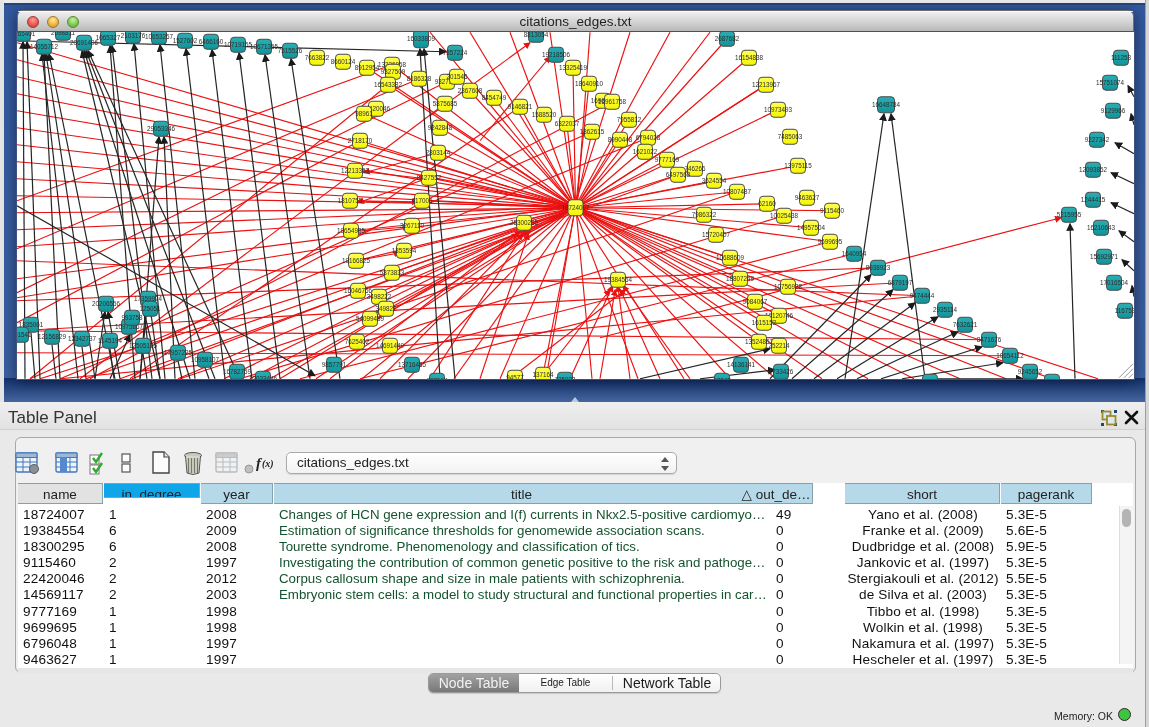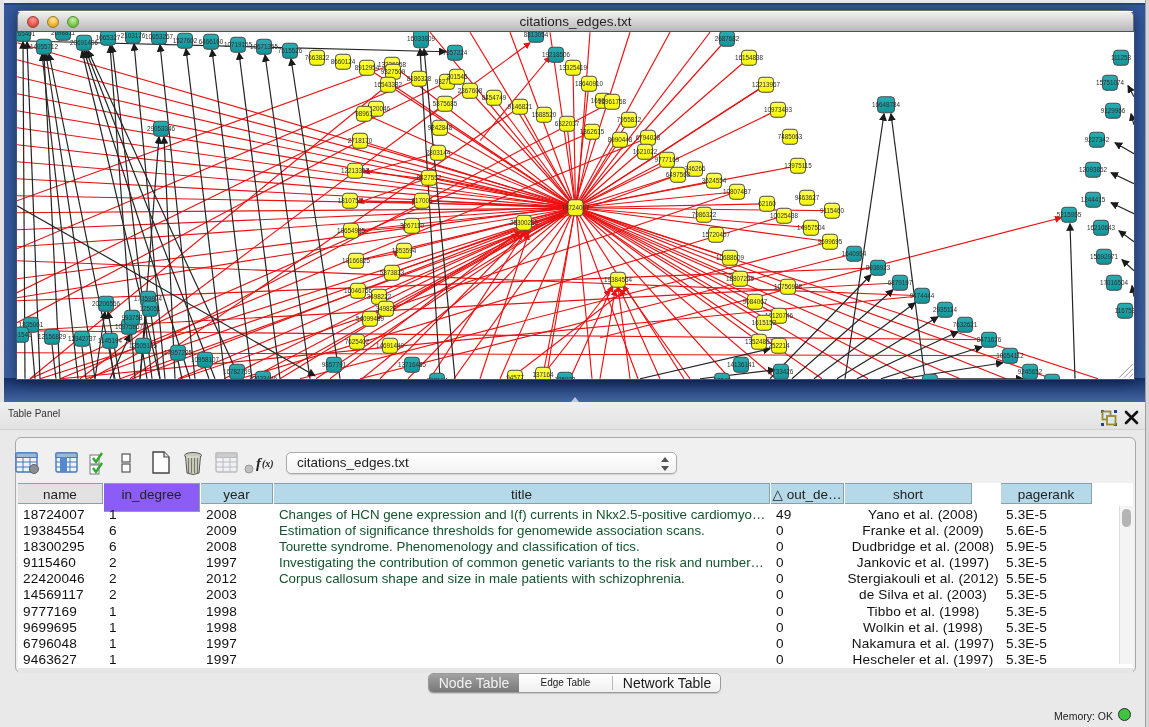--- a/index.html
+++ b/index.html
@@ -508,21 +508,21 @@
 <rect x="568.0" y="199.0" width="15" height="16" rx="3.5" fill="url(#gy)" stroke="#4a4a4a" stroke-width="1"></rect>
 <text x="575.5" y="209.5" font-size="6.3" fill="#2f2f2f" text-anchor="middle" font-family="Liberation Sans,sans-serif">18724007</text>
 <line x1="1119" y1="377" x2="1133" y2="363" stroke="#999" stroke-width="1"></line>
 <line x1="1124" y1="377" x2="1133" y2="368" stroke="#999" stroke-width="1"></line>
 <line x1="1129" y1="377" x2="1133" y2="373" stroke="#999" stroke-width="1"></line>
 </svg>
 
 <div class="abs" style="left:571px;top:397px;width:0;height:0;border-left:4px solid transparent;border-right:4px solid transparent;border-bottom:5px solid #bcc8da"></div>
 
 <div class="abs" style="left:0;top:402px;width:1145px;height:28px;background:linear-gradient(#efefef,#e2e2e2);border-bottom:1px solid #d0d0d0">
-  <div class="abs" style="left:8px;top:6px;font-size:10px;color:#333">Table Panel</div>
+  <div class="abs" style="left:8px;top:6px;font-size:17px;color:#333">Table Panel</div>
   <svg class="abs" style="left:1100px;top:7px" width="18" height="18" viewBox="0 0 18 18" xmlns="http://www.w3.org/2000/svg">
     <rect x="1" y="1" width="3" height="3" fill="#1c4878"></rect>
       <rect x="14" y="1" width="3" height="3" fill="#1c4878"></rect>
     <rect x="1" y="14" width="3" height="3" fill="#1c4878"></rect>
       <rect x="14" y="14" width="3" height="3" fill="#1c4878"></rect>
     <rect x="2.5" y="2.5" width="8" height="8" fill="#dbe7f5" stroke="#9a8c28" stroke-width="1.8"></rect>
     <rect x="7" y="7" width="8.5" height="8.5" fill="#dbe7f5" stroke="#9a8c28" stroke-width="1.8"></rect>
   </svg>
   <svg class="abs" style="left:1124px;top:8px" width="15" height="15" viewBox="0 0 15 15" xmlns="http://www.w3.org/2000/svg">
     <path d="M2 2 L13 13 M13 2 L2 13" stroke="#111" stroke-width="2.6" stroke-linecap="round"></path>
@@ -589,25 +589,25 @@
 </svg>
 
 <div class="abs" style="left:286px;top:452px;width:391px;height:22px;background:linear-gradient(#ffffff,#f2f2f2);border:1px solid #aaa;border-radius:5px;box-shadow:0 1px 1px rgba(0,0,0,0.12)">
   <div class="abs" style="left:10px;top:2px;font-size:13.5px;color:#222">citations_edges.txt</div>
   <svg class="abs" style="right:6px;top:3px" width="10" height="16" viewBox="0 0 10 16">
       <path d="M5 1 L9 6 L1 6 z" fill="#555"></path>
       <path d="M5 15 L9 10 L1 10 z" fill="#555"></path>
     </svg>
 </div>
 <div style="position:absolute;left:18px;top:483px;width:85px;height:21px;background:#e2e2e2;border-right:1px solid #86a0ac;border-top:1px solid #86a0ac;border-bottom:1px solid #86a0ac;text-align:center;line-height:21px;font-size:13.5px;color:#222;overflow:hidden;white-space:nowrap">name</div>
-<div style="position:absolute;left:104px;top:483px;width:96px;height:29px;background:#8b5cf6;border-right:1px solid #86a0ac;border-top:1px solid #86a0ac;border-bottom:1px solid #86a0ac;text-align:center;line-height:21px;font-size:13.5px;color:#222;overflow:hidden;white-space:nowrap">in_degree</div>
+<div style="position:absolute;left:104px;top:483px;width:96px;height:15px;background:#0ea5e9;border-right:1px solid #86a0ac;border-top:1px solid #86a0ac;border-bottom:1px solid #86a0ac;text-align:center;line-height:21px;font-size:13.5px;color:#222;overflow:hidden;white-space:nowrap">in_degree</div>
 <div style="position:absolute;left:201px;top:483px;width:72px;height:21px;background:#b5d9e8;border-right:1px solid #86a0ac;border-top:1px solid #86a0ac;border-bottom:1px solid #86a0ac;text-align:center;line-height:21px;font-size:13.5px;color:#222;overflow:hidden;white-space:nowrap">year</div>
 <div style="position:absolute;left:274px;top:483px;width:496px;height:21px;background:#b5d9e8;border-right:1px solid #86a0ac;border-top:1px solid #86a0ac;border-bottom:1px solid #86a0ac;text-align:center;line-height:21px;font-size:13.5px;color:#222;overflow:hidden;white-space:nowrap">title</div>
-<div style="position:absolute;left:771px;top:483px;width:73px;height:21px;background:#b5d9e8;border-right:1px solid #86a0ac;border-top:1px solid #86a0ac;border-bottom:1px solid #86a0ac;text-align:center;line-height:21px;font-size:13.5px;color:#222;overflow:hidden;white-space:nowrap">△ out_de…</div>
-<div style="position:absolute;left:845px;top:483px;width:127px;height:21px;background:#b5d9e8;border-right:1px solid #86a0ac;border-top:1px solid #86a0ac;border-bottom:1px solid #86a0ac;text-align:center;line-height:21px;font-size:13.5px;color:#222;overflow:hidden;white-space:nowrap">short</div>
+<div style="position:absolute;left:740px;top:483px;width:73px;height:21px;background:#b5d9e8;border-right:1px solid #86a0ac;border-top:1px solid #86a0ac;border-bottom:1px solid #86a0ac;text-align:center;line-height:21px;font-size:13.5px;color:#222;overflow:hidden;white-space:nowrap">△ out_de…</div>
+<div style="position:absolute;left:845px;top:483px;width:155px;height:21px;background:#b5d9e8;border-right:1px solid #86a0ac;border-top:1px solid #86a0ac;border-bottom:1px solid #86a0ac;text-align:center;line-height:21px;font-size:13.5px;color:#222;overflow:hidden;white-space:nowrap">short</div>
 <div style="position:absolute;left:1001px;top:483px;width:91px;height:21px;background:#b5d9e8;border-right:1px solid #86a0ac;border-top:1px solid #86a0ac;border-bottom:1px solid #86a0ac;text-align:center;line-height:21px;font-size:13.5px;color:#222;overflow:hidden;white-space:nowrap">pagerank</div>
 <div style="position:absolute;left:23px;top:507px;width:78px;font-size:13.6px;letter-spacing:0.15px;color:#111;text-align:left">
     <div style="height:16.1px;line-height:16.1px;overflow:hidden;white-space:nowrap;text-overflow:ellipsis">18724007</div>
     <div style="height:16.1px;line-height:16.1px;overflow:hidden;white-space:nowrap;text-overflow:ellipsis">19384554</div>
     <div style="height:16.1px;line-height:16.1px;overflow:hidden;white-space:nowrap;text-overflow:ellipsis">18300295</div>
     <div style="height:16.1px;line-height:16.1px;overflow:hidden;white-space:nowrap;text-overflow:ellipsis">9115460</div>
     <div style="height:16.1px;line-height:16.1px;overflow:hidden;white-space:nowrap;text-overflow:ellipsis">22420046</div>
     <div style="height:16.1px;line-height:16.1px;overflow:hidden;white-space:nowrap;text-overflow:ellipsis">14569117</div>
     <div style="height:16.1px;line-height:16.1px;overflow:hidden;white-space:nowrap;text-overflow:ellipsis">9777169</div>
     <div style="height:16.1px;line-height:16.1px;overflow:hidden;white-space:nowrap;text-overflow:ellipsis">9699695</div>
@@ -635,22 +635,23 @@
     <div style="height:16.1px;line-height:16.1px;overflow:hidden;white-space:nowrap;text-overflow:ellipsis">2003</div>
     <div style="height:16.1px;line-height:16.1px;overflow:hidden;white-space:nowrap;text-overflow:ellipsis">1998</div>
     <div style="height:16.1px;line-height:16.1px;overflow:hidden;white-space:nowrap;text-overflow:ellipsis">1998</div>
     <div style="height:16.1px;line-height:16.1px;overflow:hidden;white-space:nowrap;text-overflow:ellipsis">1997</div>
     <div style="height:16.1px;line-height:16.1px;overflow:hidden;white-space:nowrap;text-overflow:ellipsis">1997</div>
   </div>
 <div style="position:absolute;left:279px;top:507px;width:489px;font-size:13.3px;letter-spacing:0;color:#14532d;text-align:left">
     <div style="height:16.1px;line-height:16.1px;overflow:hidden;white-space:nowrap;text-overflow:ellipsis">Changes of HCN gene expression and I(f) currents in Nkx2.5‑positive cardiomyoc…</div>
     <div style="height:16.1px;line-height:16.1px;overflow:hidden;white-space:nowrap;text-overflow:ellipsis">Estimation of significance thresholds for genomewide association scans.</div>
     <div style="height:16.1px;line-height:16.1px;overflow:hidden;white-space:nowrap;text-overflow:ellipsis">Tourette syndrome. Phenomenology and classification of tics.</div>
-    <div style="height:16.1px;line-height:16.1px;overflow:hidden;white-space:nowrap;text-overflow:ellipsis">Investigating the contribution of common genetic variants to the risk and numbers…</div>
+    <div style="height:16.1px;line-height:16.1px;overflow:hidden;white-space:nowrap;text-overflow:ellipsis">Investigating the contribution of common genetic positive to the risk and pathogen…</div>
     <div style="height:16.1px;line-height:16.1px;overflow:hidden;white-space:nowrap;text-overflow:ellipsis">Corpus callosum shape and size in male patients with schizophrenia.</div>
+    <div style="height:16.1px;line-height:16.1px;overflow:hidden;white-space:nowrap;text-overflow:ellipsis">Embryonic stem cells: a model to study structural and functional properties in car…</div>
   </div>
 <div style="position:absolute;left:776px;top:507px;width:66px;font-size:13.6px;letter-spacing:0.15px;color:#111;text-align:left">
     <div style="height:16.1px;line-height:16.1px;overflow:hidden;white-space:nowrap;text-overflow:ellipsis">49</div>
     <div style="height:16.1px;line-height:16.1px;overflow:hidden;white-space:nowrap;text-overflow:ellipsis">0</div>
     <div style="height:16.1px;line-height:16.1px;overflow:hidden;white-space:nowrap;text-overflow:ellipsis">0</div>
     <div style="height:16.1px;line-height:16.1px;overflow:hidden;white-space:nowrap;text-overflow:ellipsis">0</div>
     <div style="height:16.1px;line-height:16.1px;overflow:hidden;white-space:nowrap;text-overflow:ellipsis">0</div>
     <div style="height:16.1px;line-height:16.1px;overflow:hidden;white-space:nowrap;text-overflow:ellipsis">0</div>
     <div style="height:16.1px;line-height:16.1px;overflow:hidden;white-space:nowrap;text-overflow:ellipsis">0</div>
     <div style="height:16.1px;line-height:16.1px;overflow:hidden;white-space:nowrap;text-overflow:ellipsis">0</div>

